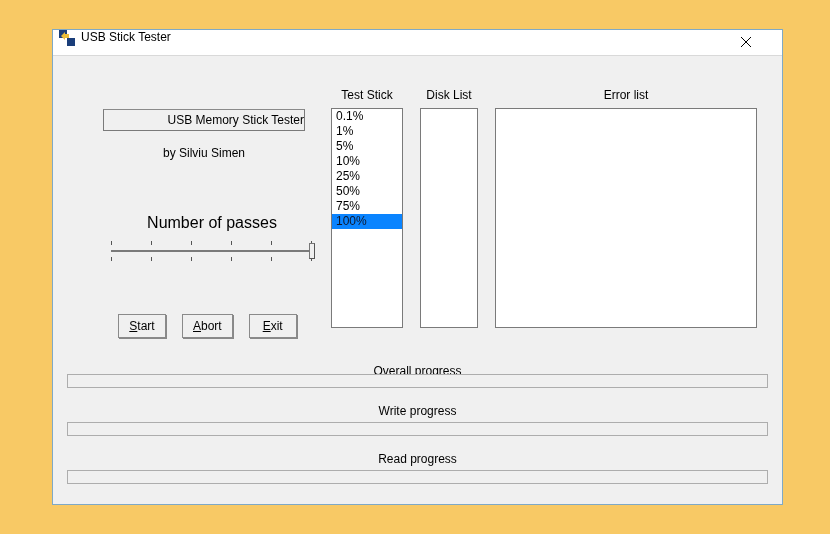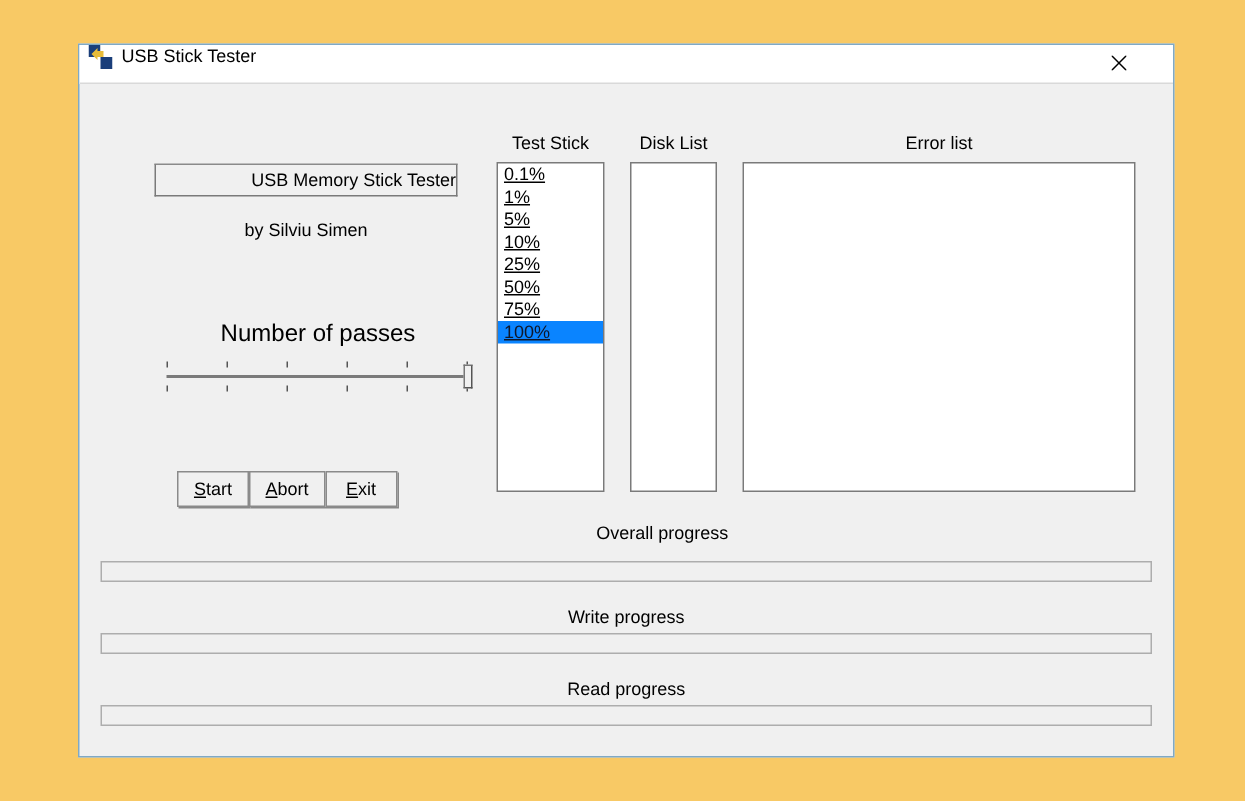--- a/index.html
+++ b/index.html
@@ -116,20 +116,21 @@
     border: 1px solid #777;
     border-right-color:#555;
     border-bottom-color:#555;
   }
 
   
   .btn-row {
     position: absolute;
     left: 65px; top: 258px;
     display: flex;
+    gap: 16px;
   }
   .btn {
     min-width: 48px;
     height: 24px;
     padding: 0 10px;
     border: 1px solid #8a8a8a;
     background: #f0f0f0;
     box-shadow: 1px 1px 0 #888;
     display: flex;
     align-items: center;
@@ -149,21 +150,20 @@
     position: absolute;
     background: #fff;
     border: 1px solid #7a7a7a;
   }
   .listbox .item {
     padding: 0 4px;
     height: 15px;
     line-height: 15px;
     font-size: 12px;
     white-space: nowrap;
-    text-decoration: underline;
   }
   .listbox .item.selected {
     background: #0a84ff;
     color: #0f172a;
   }
   .label-testsize { left: 278px; top: 32px; width: 72px; }
   .lb-testsize { left: 278px; top: 52px; width: 72px; height: 220px; }
   .label-disklist { left: 367px; top: 32px; width: 58px; }
   .lb-disklist { left: 367px; top: 52px; width: 58px; height: 220px; }
   .label-errorlist { left: 442px; top: 32px; width: 262px; }
@@ -176,21 +176,21 @@
     text-align: center;
     font-size: 12px;
   }
   .prog-bar {
     position: absolute;
     left: 14px; right: 14px;
     height: 14px;
     background: #f0f0f0;
     border: 1px solid #adadad;
   }
-  .pl-overall { top: 292px; margin-left: 24px; }
+  .pl-overall { top: 308px; }
   .pb-overall { top: 318px; }
   .pl-write   { top: 348px; }
   .pb-write   { top: 366px; }
   .pl-read    { top: 396px; }
   .pb-read    { top: 414px; }
 </style>
 </head>
 <body>
 
 <div class="window">

